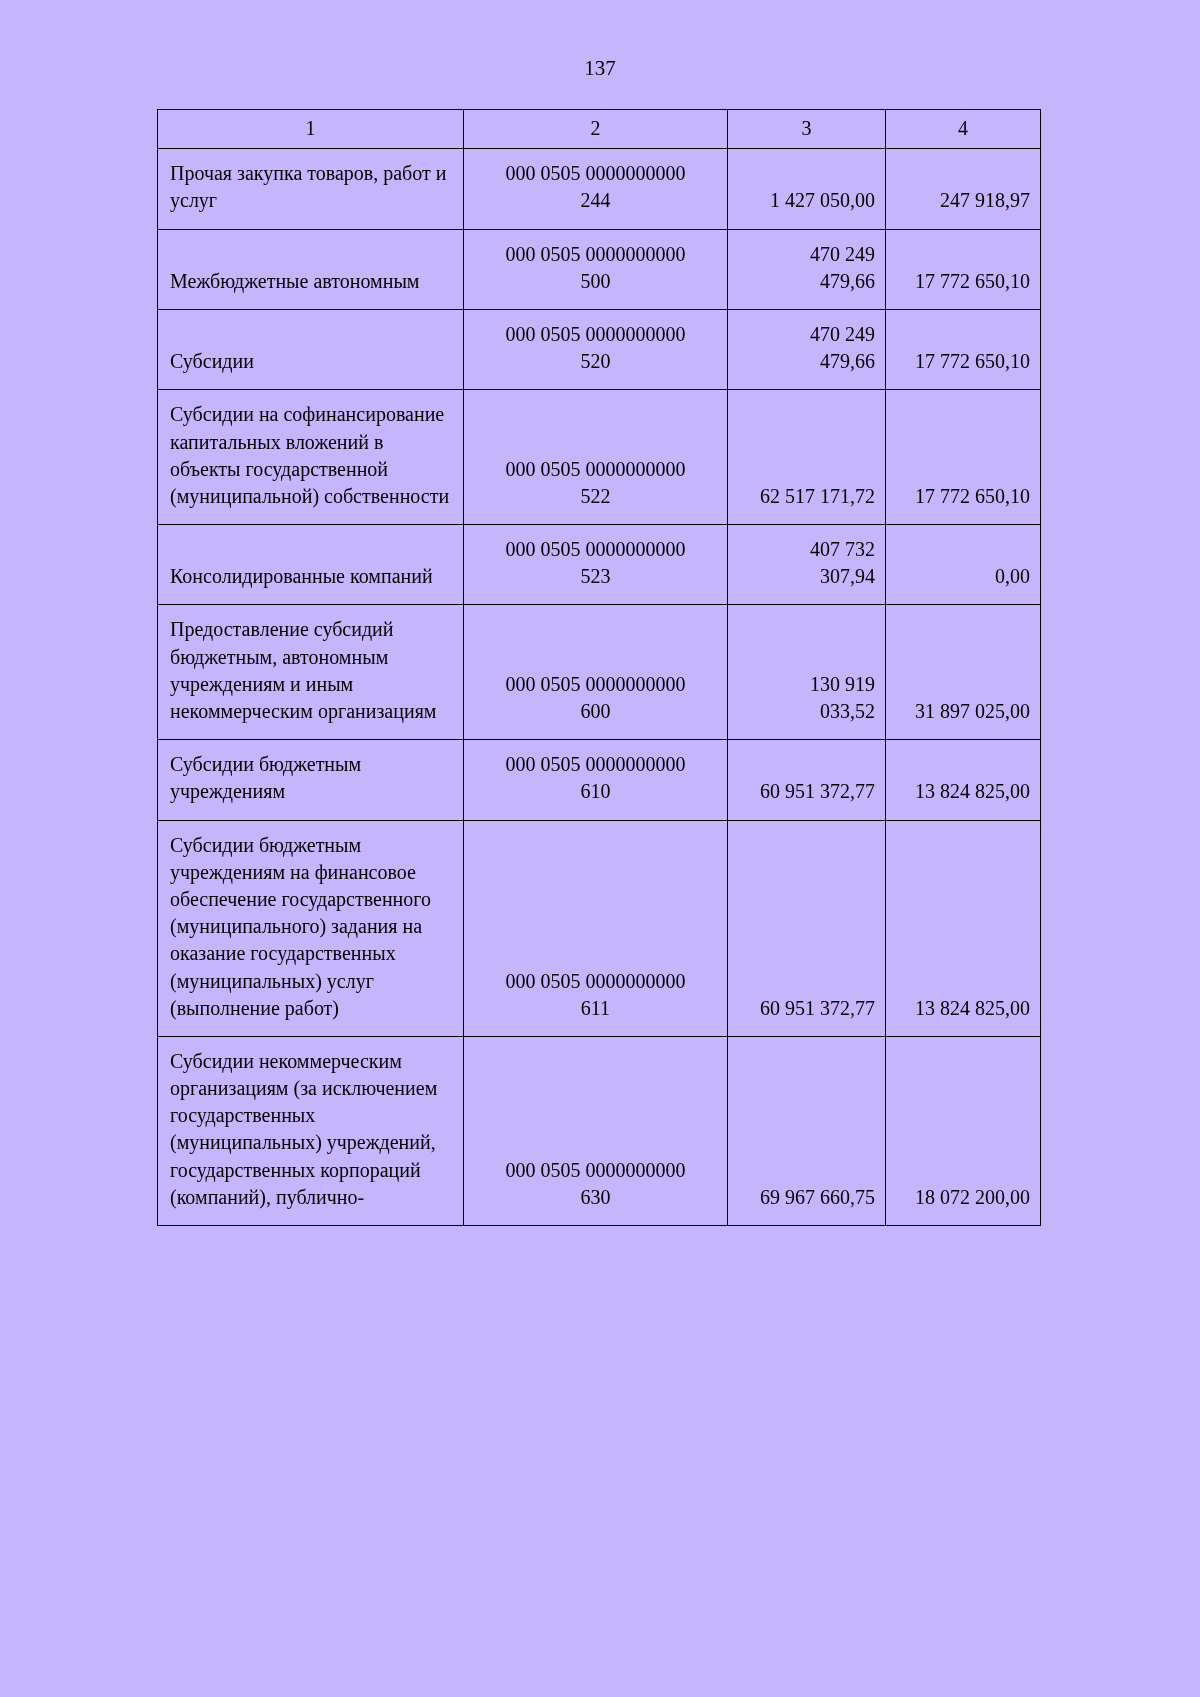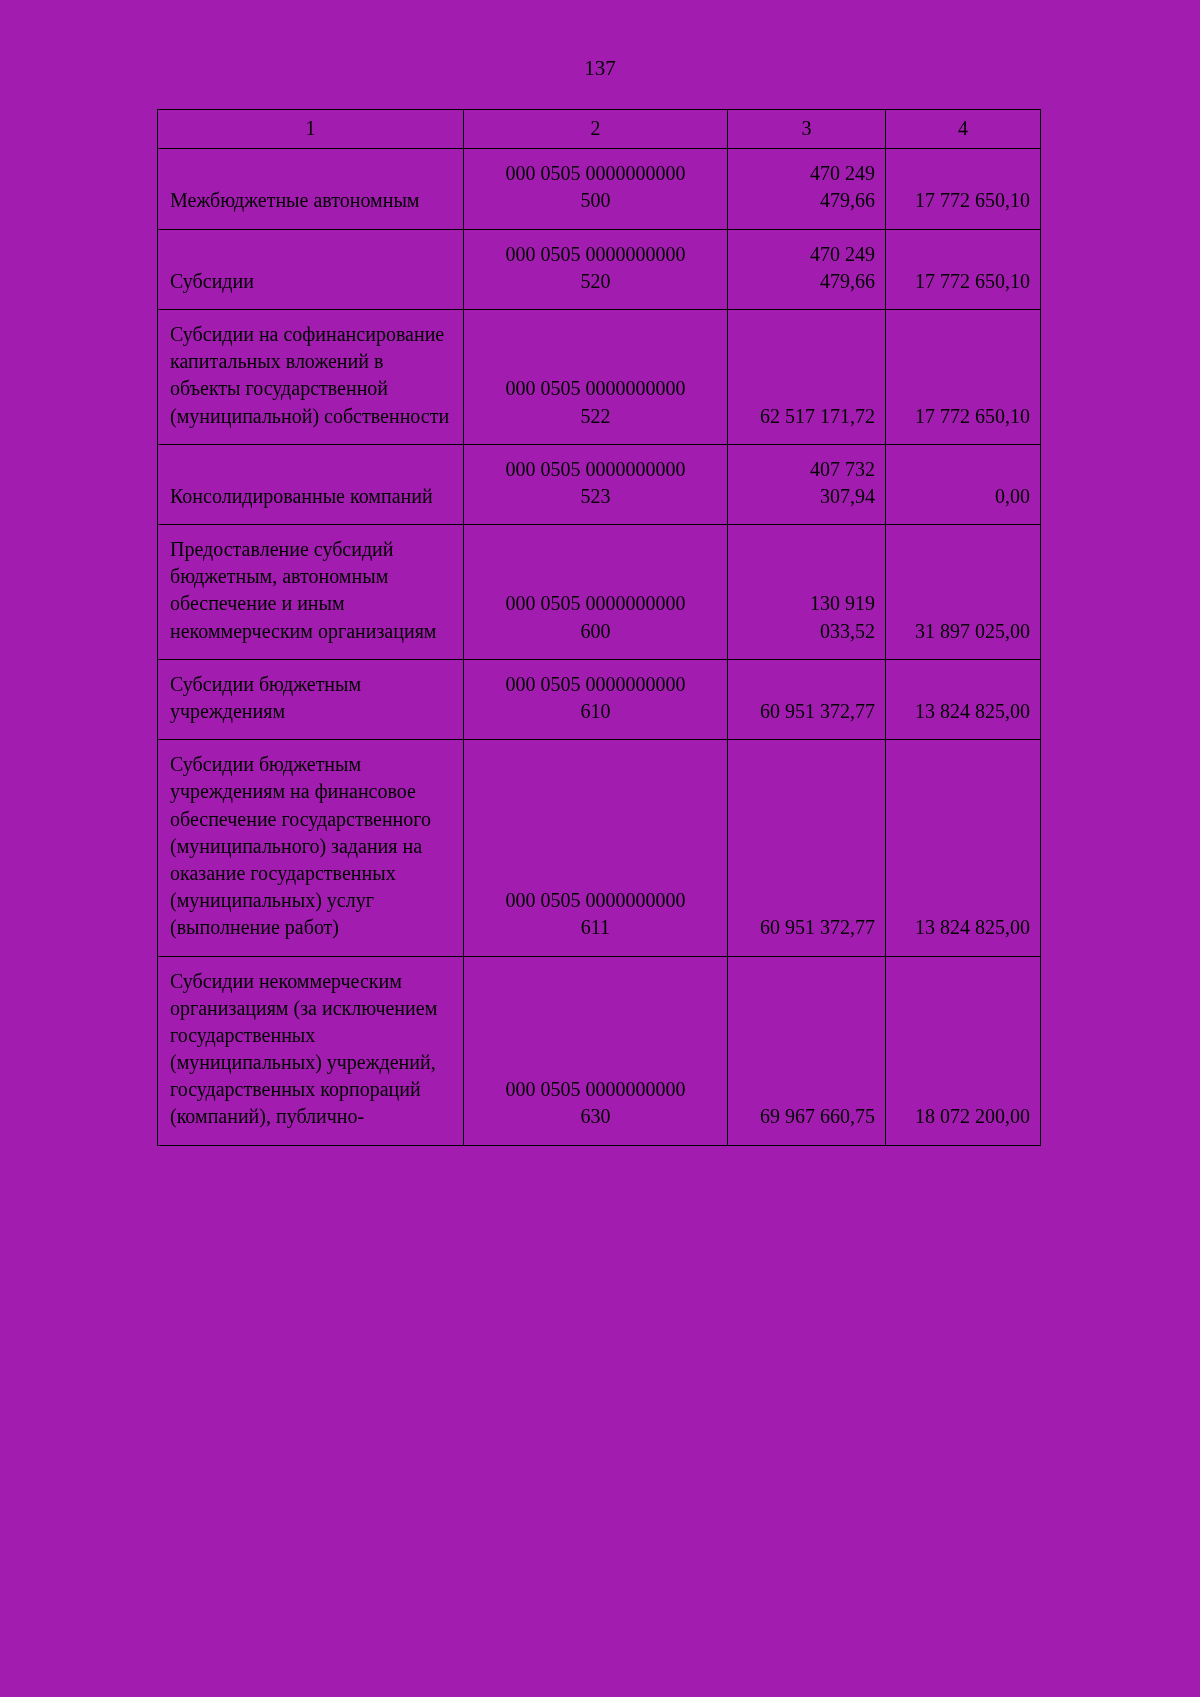--- a/index.html
+++ b/index.html
@@ -1,20 +1,20 @@
 <!DOCTYPE html>
 <html><head>
 <meta charset="utf-8">
 <style>
   * { margin: 0; padding: 0; box-sizing: border-box; }
   html, body { background: #ffffff; }
   .page {
     width: 1200px;
     height: 1697px;
-    background: #a21caf;
+    background: #c4b5fd;
     color: #000000;
     font-family: "Liberation Serif", serif;
     position: relative;
     overflow: hidden;
   }
   .page-number {
     text-align: center;
     padding-top: 56px;
     font-size: 21px;
   }
@@ -61,20 +61,27 @@
     <thead>
       <tr>
         <th>1</th>
         <th>2</th>
         <th>3</th>
         <th>4</th>
       </tr>
     </thead>
     <tbody>
         <tr>
+          <td class="c1">Прочая закупка товаров, работ и услуг</td>
+          <td class="c2">000&nbsp;0505&nbsp;0000000000
+244</td>
+          <td class="c3">1&nbsp;427&nbsp;050,00</td>
+          <td class="c4">247&nbsp;918,97</td>
+        </tr>
+        <tr>
           <td class="c1">Межбюджетные автономным</td>
           <td class="c2">000&nbsp;0505&nbsp;0000000000
 500</td>
           <td class="c3">470&nbsp;249
 479,66</td>
           <td class="c4">17&nbsp;772&nbsp;650,10</td>
         </tr>
         <tr>
           <td class="c1">Субсидии</td>
           <td class="c2">000&nbsp;0505&nbsp;0000000000
@@ -92,21 +99,21 @@
         </tr>
         <tr>
           <td class="c1">Консолидированные компаний</td>
           <td class="c2">000&nbsp;0505&nbsp;0000000000
 523</td>
           <td class="c3">407&nbsp;732
 307,94</td>
           <td class="c4">0,00</td>
         </tr>
         <tr>
-          <td class="c1">Предоставление субсидий бюджетным, автономным обеспечение и иным некоммерческим организациям</td>
+          <td class="c1">Предоставление субсидий бюджетным, автономным учреждениям и иным некоммерческим организациям</td>
           <td class="c2">000&nbsp;0505&nbsp;0000000000
 600</td>
           <td class="c3">130&nbsp;919
 033,52</td>
           <td class="c4">31&nbsp;897&nbsp;025,00</td>
         </tr>
         <tr>
           <td class="c1">Субсидии бюджетным учреждениям</td>
           <td class="c2">000&nbsp;0505&nbsp;0000000000
 610</td>

